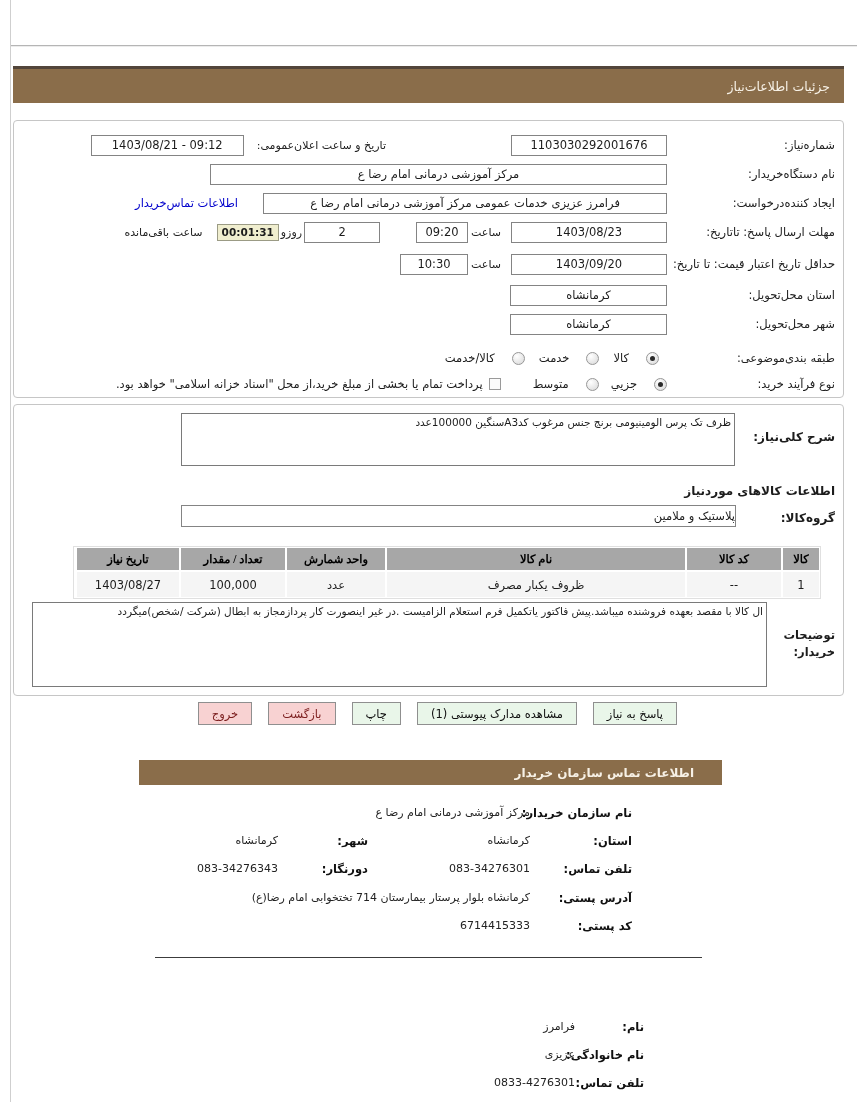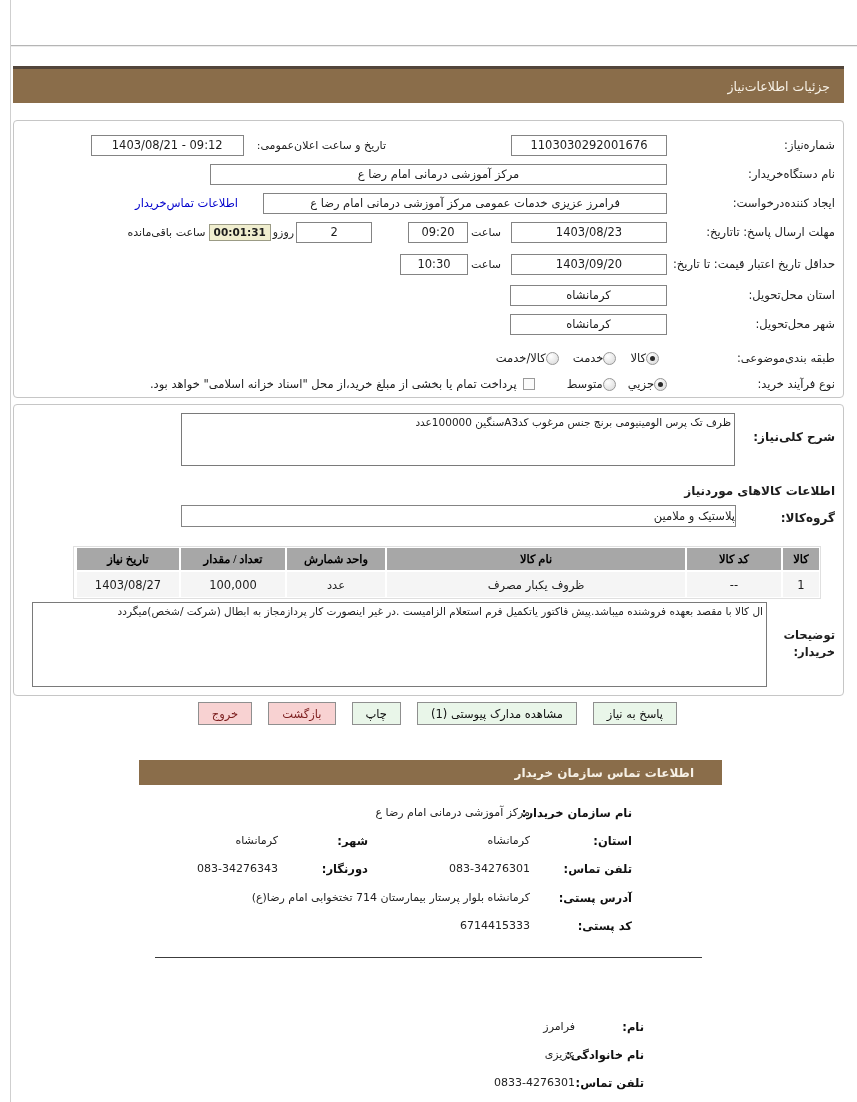--- a/index.html
+++ b/index.html
@@ -19,21 +19,21 @@
 
   .frow { position:absolute; right:8px; left:8px; height:22px; display:flex; align-items:center; }
   .flabel { flex:0 0 168px; font-size:11.5px; color:#222; line-height:1.3; }
   .flabel2 { font-size:11px; color:#222; white-space:nowrap; }
   .ibox { border:1px solid #848484; height:21px; display:inline-flex; align-items:center;
           justify-content:center; font-size:11.5px; background:#fff; flex:0 0 auto; }
   .ltr { direction:ltr; unicode-bidi:isolate; }
   .link { color:#0000cc; font-size:11.5px; cursor:pointer; white-space:nowrap; }
   .timer { background:#f0eecf; border:1px solid #9b9b85; height:17px; padding:0 4px; font-size:10.5px;
            font-weight:bold; display:inline-flex; align-items:center; }
-  .ropt { display:inline-flex; align-items:center; gap:0;justify-content:flex-end; }
+  .ropt { display:inline-flex; align-items:center; gap:17px;justify-content:flex-end; }
   .rlabel { font-size:11.5px; }
   .radio { width:13px; height:13px; border-radius:50%; border:1px solid #979797; position:relative;
            background:radial-gradient(circle at 35% 30%, #ffffff, #d7d7d7); flex:0 0 13px; }
   .radio.checked::after { content:""; position:absolute; inset:3px; border-radius:50%; background:#2a2a2a; }
   .checkbox { width:12px; height:12px; border:1px solid #9a9a9a; background:#fbfbfb; flex:0 0 12px; }
 
   .p2label { position:absolute; right:8px; font-weight:bold; font-size:12px; line-height:1.45; }
   .tarea { position:absolute; border:1px solid #7a7a7a; background:#fff; font-size:10.5px;
            padding:1px 3px; overflow:hidden; line-height:1.35; }
   .groupbox { position:absolute; justify-content:flex-start; height:22px; }
@@ -88,25 +88,25 @@
     <div class="frow" style="top:71px">
       <span class="flabel">ایجاد کننده‌درخواست:</span>
       <span class="ibox" style="width:404px">فرامرز عزیزی خدمات عمومی مرکز آموزشی درمانی امام رضا ع</span>
       <span class="link" style="margin-right:25px">اطلاعات تماس‌خریدار</span>
     </div>
 
     <div class="frow" style="top:100px">
       <span class="flabel">مهلت ارسال پاسخ: تاتاریخ:</span>
       <span class="ibox ltr" style="width:156px">1403/08/23</span>
       <span class="flabel2" style="margin-right:10px">ساعت</span>
-      <span class="ibox ltr" style="width:60px;margin-right:3px">09:20</span>
+      <span class="ibox ltr" style="width:52px;margin-right:3px">09:20</span>
       <span class="ibox ltr" style="width:76px;margin-right:36px">2</span>
       <span class="flabel2" style="margin-right:2px">روزو</span>
       <span class="timer ltr" style="margin-right:2px">00:01:31</span>
-      <span class="flabel2" style="margin-right:3px">ساعت باقی‌مانده</span>
+      <span class="flabel2" style="margin-right:14px">ساعت باقی‌مانده</span>
     </div>
 
     <div class="frow" style="top:128px;height:30px">
       <span class="flabel">حداقل تاریخ اعتبار قیمت: تا تاریخ:</span>
       <span class="ibox ltr" style="width:156px">1403/09/20</span>
       <span class="flabel2" style="margin-right:10px">ساعت</span>
       <span class="ibox ltr" style="width:68px;margin-right:3px">10:30</span>
     </div>
 
     <div class="frow" style="top:163px">

